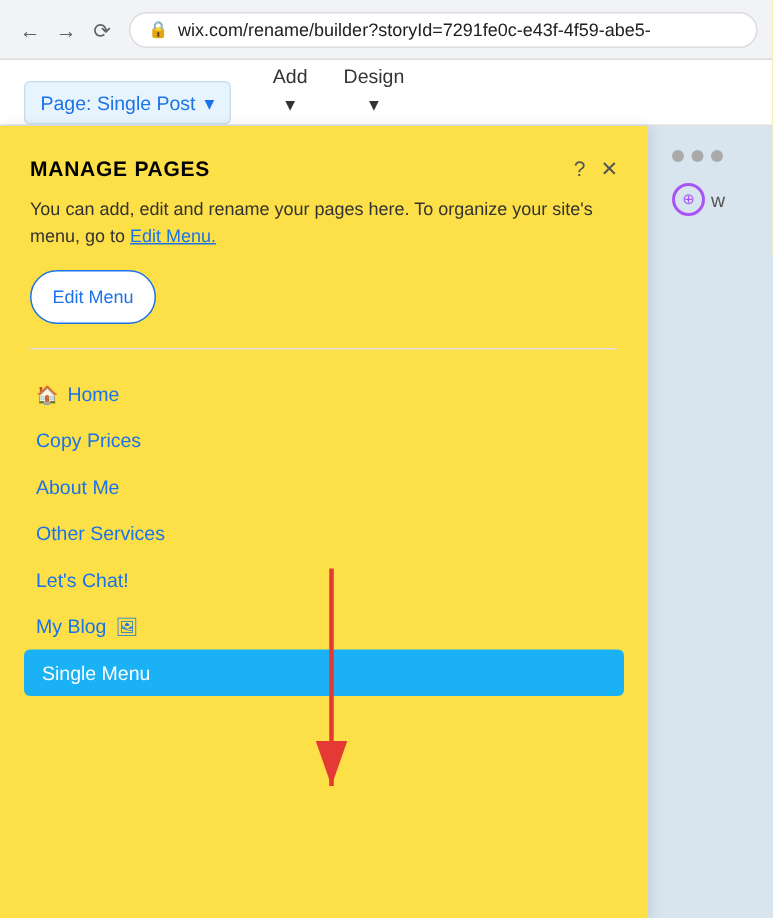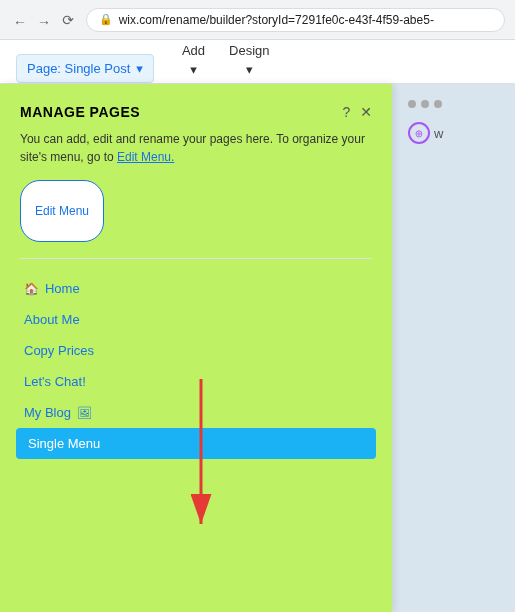--- a/index.html
+++ b/index.html
@@ -94,22 +94,22 @@
 
     
     .editor-body {
       display: flex;
       height: calc(612px - 40px - 44px);
       background: #e8edf2;
     }
 
     
     .manage-pages-panel {
-      width: 392px;
-      background: #bef264;
+      width: 432px;
+      background: #fde047;
       padding: 20px;
       position: relative;
       box-shadow: 2px 0 8px rgba(0,0,0,0.1);
       overflow: hidden;
     }
     .panel-header {
       display: flex;
       justify-content: space-between;
       align-items: center;
       margin-bottom: 10px;
@@ -139,21 +139,21 @@
     .edit-menu-link {
       color: #1a73e8;
       text-decoration: underline;
       cursor: pointer;
     }
     .edit-menu-btn {
       display: inline-block;
       border: 1px solid #1a73e8;
       color: #1a73e8;
       border-radius: 20px;
-      padding: 23px 14px;
+      padding: 10px 14px;
       font-size: 12px;
       cursor: pointer;
       margin-bottom: 16px;
       background: white;
     }
     .divider {
       border: none;
       border-top: 1px solid #e0e0e0;
       margin-bottom: 14px;
     }
@@ -279,24 +279,27 @@
     <button class="edit-menu-btn">Edit Menu</button>
 
     <hr class="divider">
 
     <ul class="page-list">
       <li class="page-item">
         <span class="page-icon">🏠</span>
         <span>Home</span>
       </li>
       <li class="page-item">
+        <span>Copy Prices</span>
+      </li>
+      <li class="page-item">
         <span>About Me</span>
       </li>
       <li class="page-item">
-        <span>Copy Prices</span>
+        <span>Other Services</span>
       </li>
       <li class="page-item">
         <span>Let's Chat!</span>
       </li>
       <li class="page-item">
         <span>My Blog</span>
         <span class="page-icon">🖼</span>
       </li>
       <li class="page-item active">
         <span>Single Menu</span>

